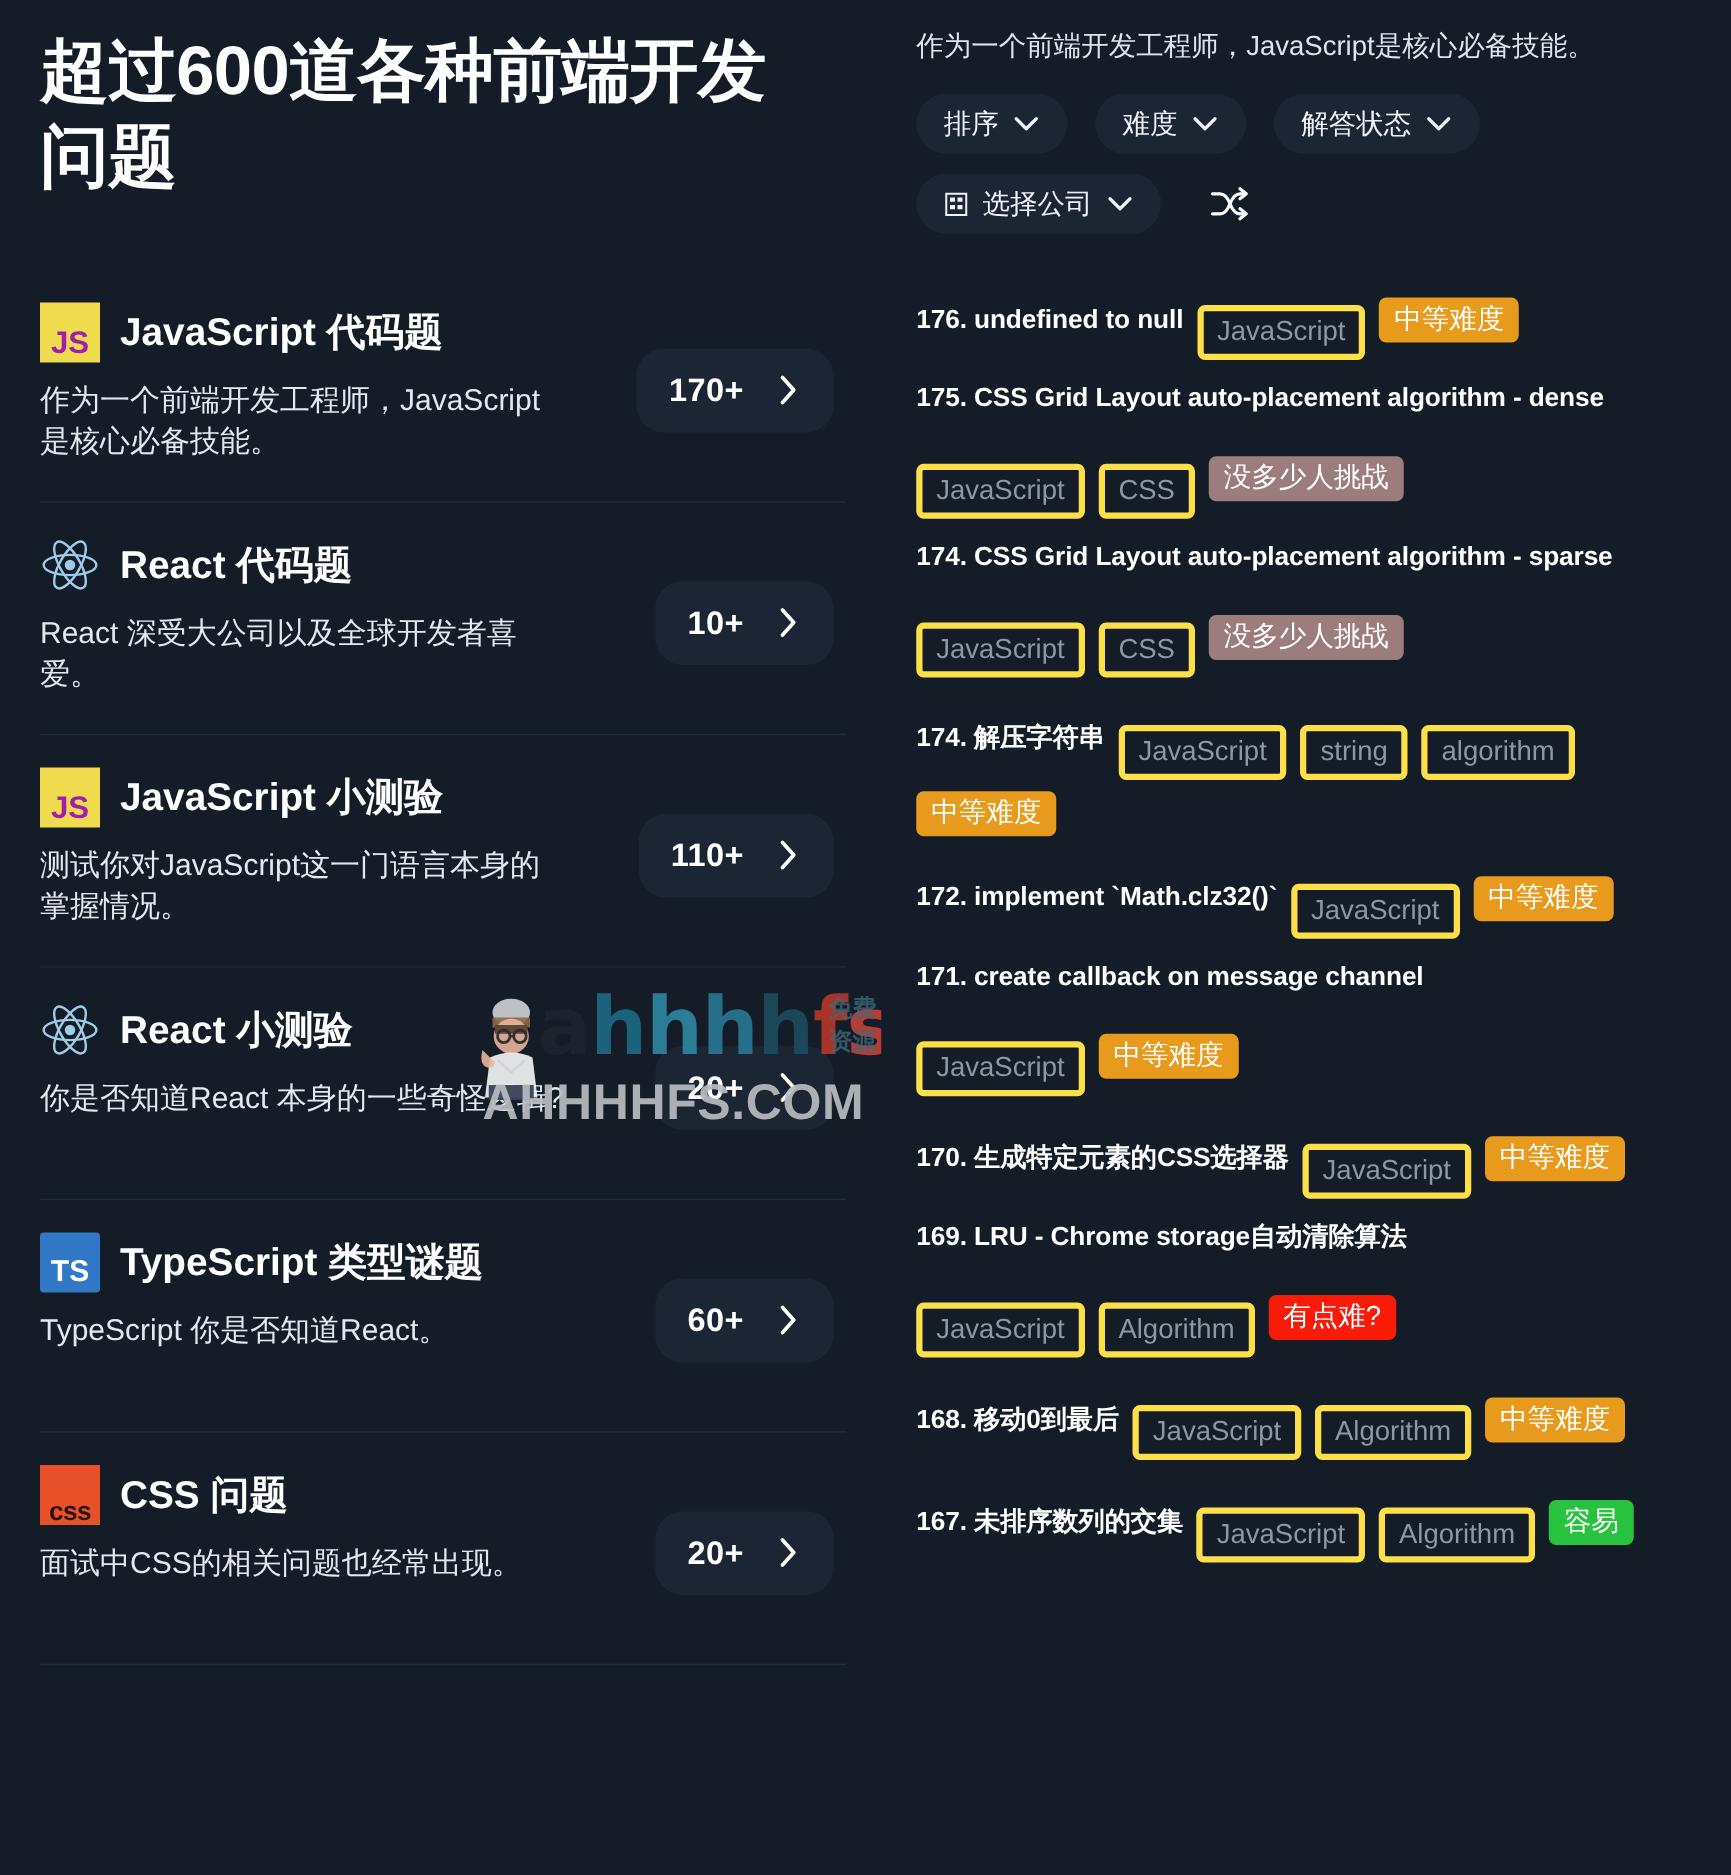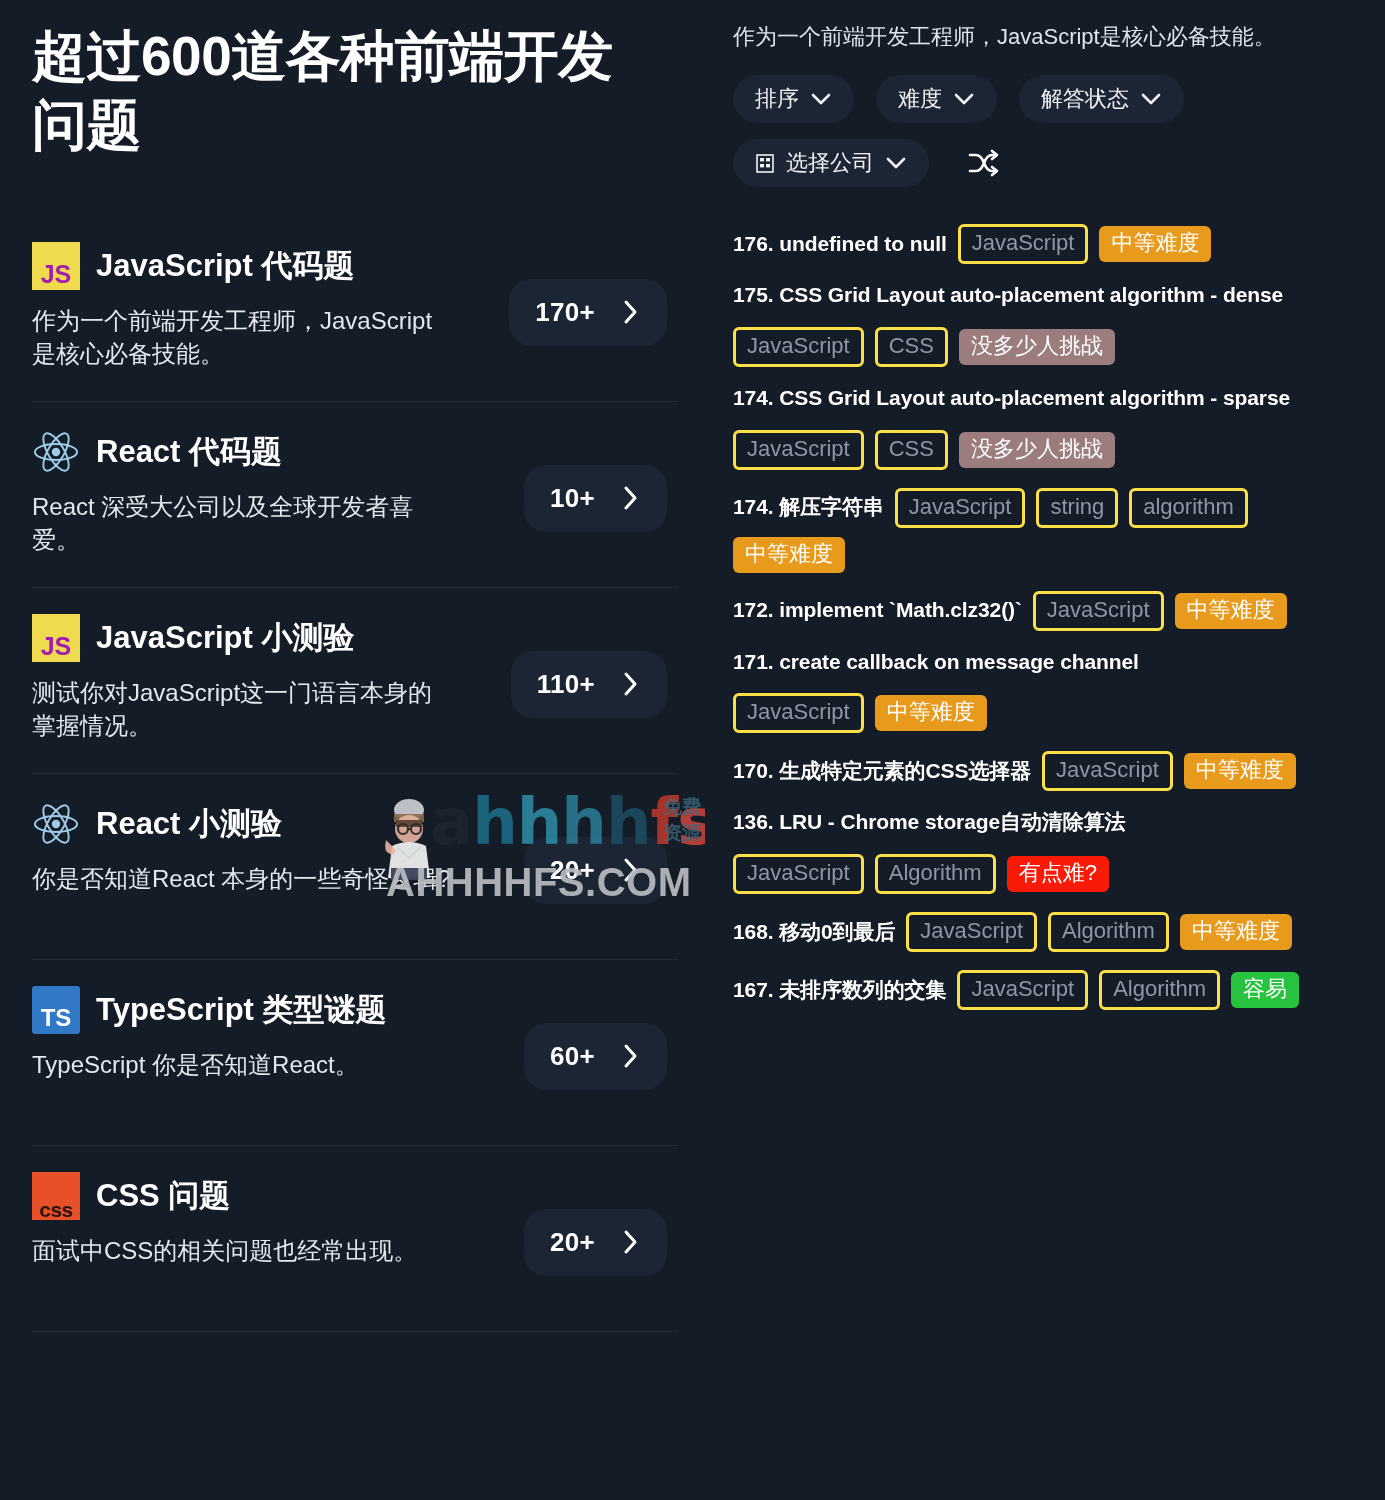--- a/index.html
+++ b/index.html
@@ -232,28 +232,29 @@
     padding: 3px 0;
   }
   .qtitle {
     color: #ffffff;
     font-size: 21px;
     font-weight: bold;
     line-height: 1.28;
     letter-spacing: -0.1px;
   }
   .tag {
-    border: 3px solid #fde047;
+    border: 5px solid #fde047;
     border-radius: 6px;
     color: #8e97a6;
     font-size: 22px;
     padding: 3px 11px 5px;
     line-height: 1.18;
     white-space: nowrap;
     background: transparent;
+    margin-top: 20px;
   }
   .badge {
     border-radius: 6px;
     font-size: 22px;
     padding: 4px 12px 6px;
     line-height: 1.18;
     white-space: nowrap;
     color: #ffffff;
     font-weight: normal;
   }
@@ -493,21 +494,21 @@
           <span class="break"></span>
           <span class="tag">JavaScript</span>
           <span class="badge medium">中等难度</span>
         </div>
         <div class="qrow">
           <span class="qtitle">170. 生成特定元素的CSS选择器</span>
           <span class="tag">JavaScript</span>
           <span class="badge medium">中等难度</span>
         </div>
         <div class="qrow">
-          <span class="qtitle">136. LRU - Chrome storage自动清除算法</span>
+          <span class="qtitle">169. LRU - Chrome storage自动清除算法</span>
           <span class="break"></span>
           <span class="tag">JavaScript</span>
           <span class="tag">Algorithm</span>
           <span class="badge hard">有点难?</span>
         </div>
         <div class="qrow">
           <span class="qtitle">168. 移动0到最后</span>
           <span class="tag">JavaScript</span>
           <span class="tag">Algorithm</span>
           <span class="badge medium">中等难度</span>

